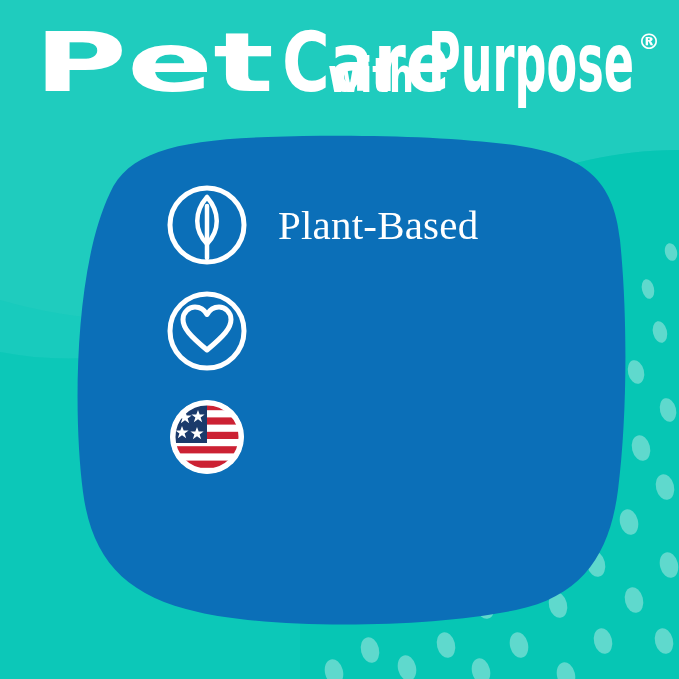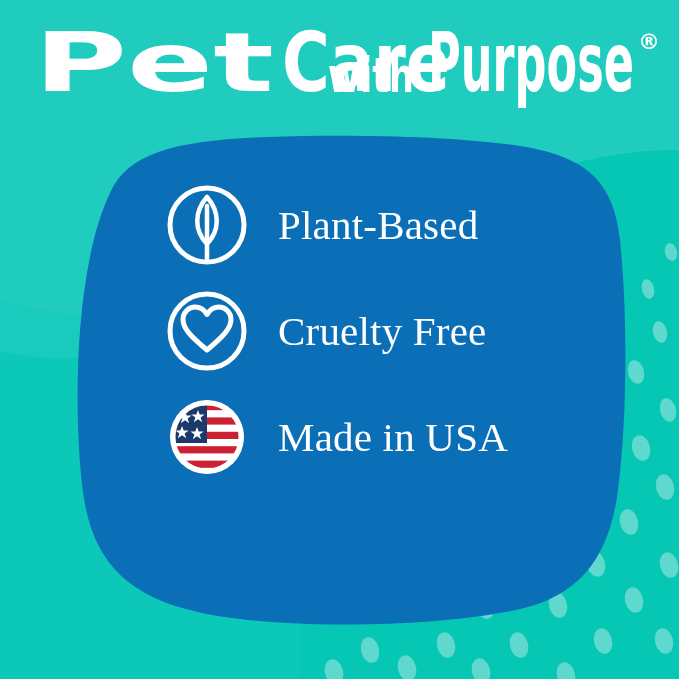--- a/index.html
+++ b/index.html
@@ -179,21 +179,20 @@
       </div>
 
       <div class="row">
         <div class="icon-wrap">
           <svg viewBox="0 0 86 86">
             <circle cx="43" cy="43" r="37" fill="none" stroke="#ffffff" stroke-width="5"></circle>
             <path d="M43 62 C26 48 19 40 19 31.5 C19 24 25 19 31 19 C36 19 40.5 22 43 26.5
                      C45.5 22 50 19 55 19 C61 19 67 24 67 31.5 C67 40 60 48 43 62 Z" fill="none" stroke="#ffffff" stroke-width="5" stroke-linejoin="round"></path>
           </svg>
         </div>
-        <div class="row-label">Cruelty Free</div>
       </div>
 
 
       <div class="row">
         <div class="icon-wrap">
           <svg viewBox="0 0 86 86">
             <defs>
               <clipPath id="flagCircle">
                   <circle cx="43" cy="43" r="34"></circle>
                 </clipPath>
@@ -213,19 +212,18 @@
               <g fill="#ffffff">
                 <polygon points="21,17 22.7,21.6 27.6,21.6 23.6,24.5 25.2,29.2 21,26.3 16.8,29.2 18.4,24.5 14.4,21.6 19.3,21.6"></polygon>
                 <polygon points="34,16 35.7,20.6 40.6,20.6 36.6,23.5 38.2,28.2 34,25.3 29.8,28.2 31.4,23.5 27.4,20.6 32.3,20.6"></polygon>
                 <polygon points="18,32 19.7,36.6 24.6,36.6 20.6,39.5 22.2,44.2 18,41.3 13.8,44.2 15.4,39.5 11.4,36.6 16.3,36.6"></polygon>
                 <polygon points="33,33 34.7,37.6 39.6,37.6 35.6,40.5 37.2,45.2 33,42.3 28.8,45.2 30.4,40.5 26.4,37.6 31.3,37.6"></polygon>
               </g>
             </g>
             <circle cx="43" cy="43" r="34" fill="none" stroke="#ffffff" stroke-width="5"></circle>
           </svg>
         </div>
-        <div class="row-label">Made in USA</div>
       </div>
 
     </div>
   </div>
 
 </div>
 
 </body></html>

